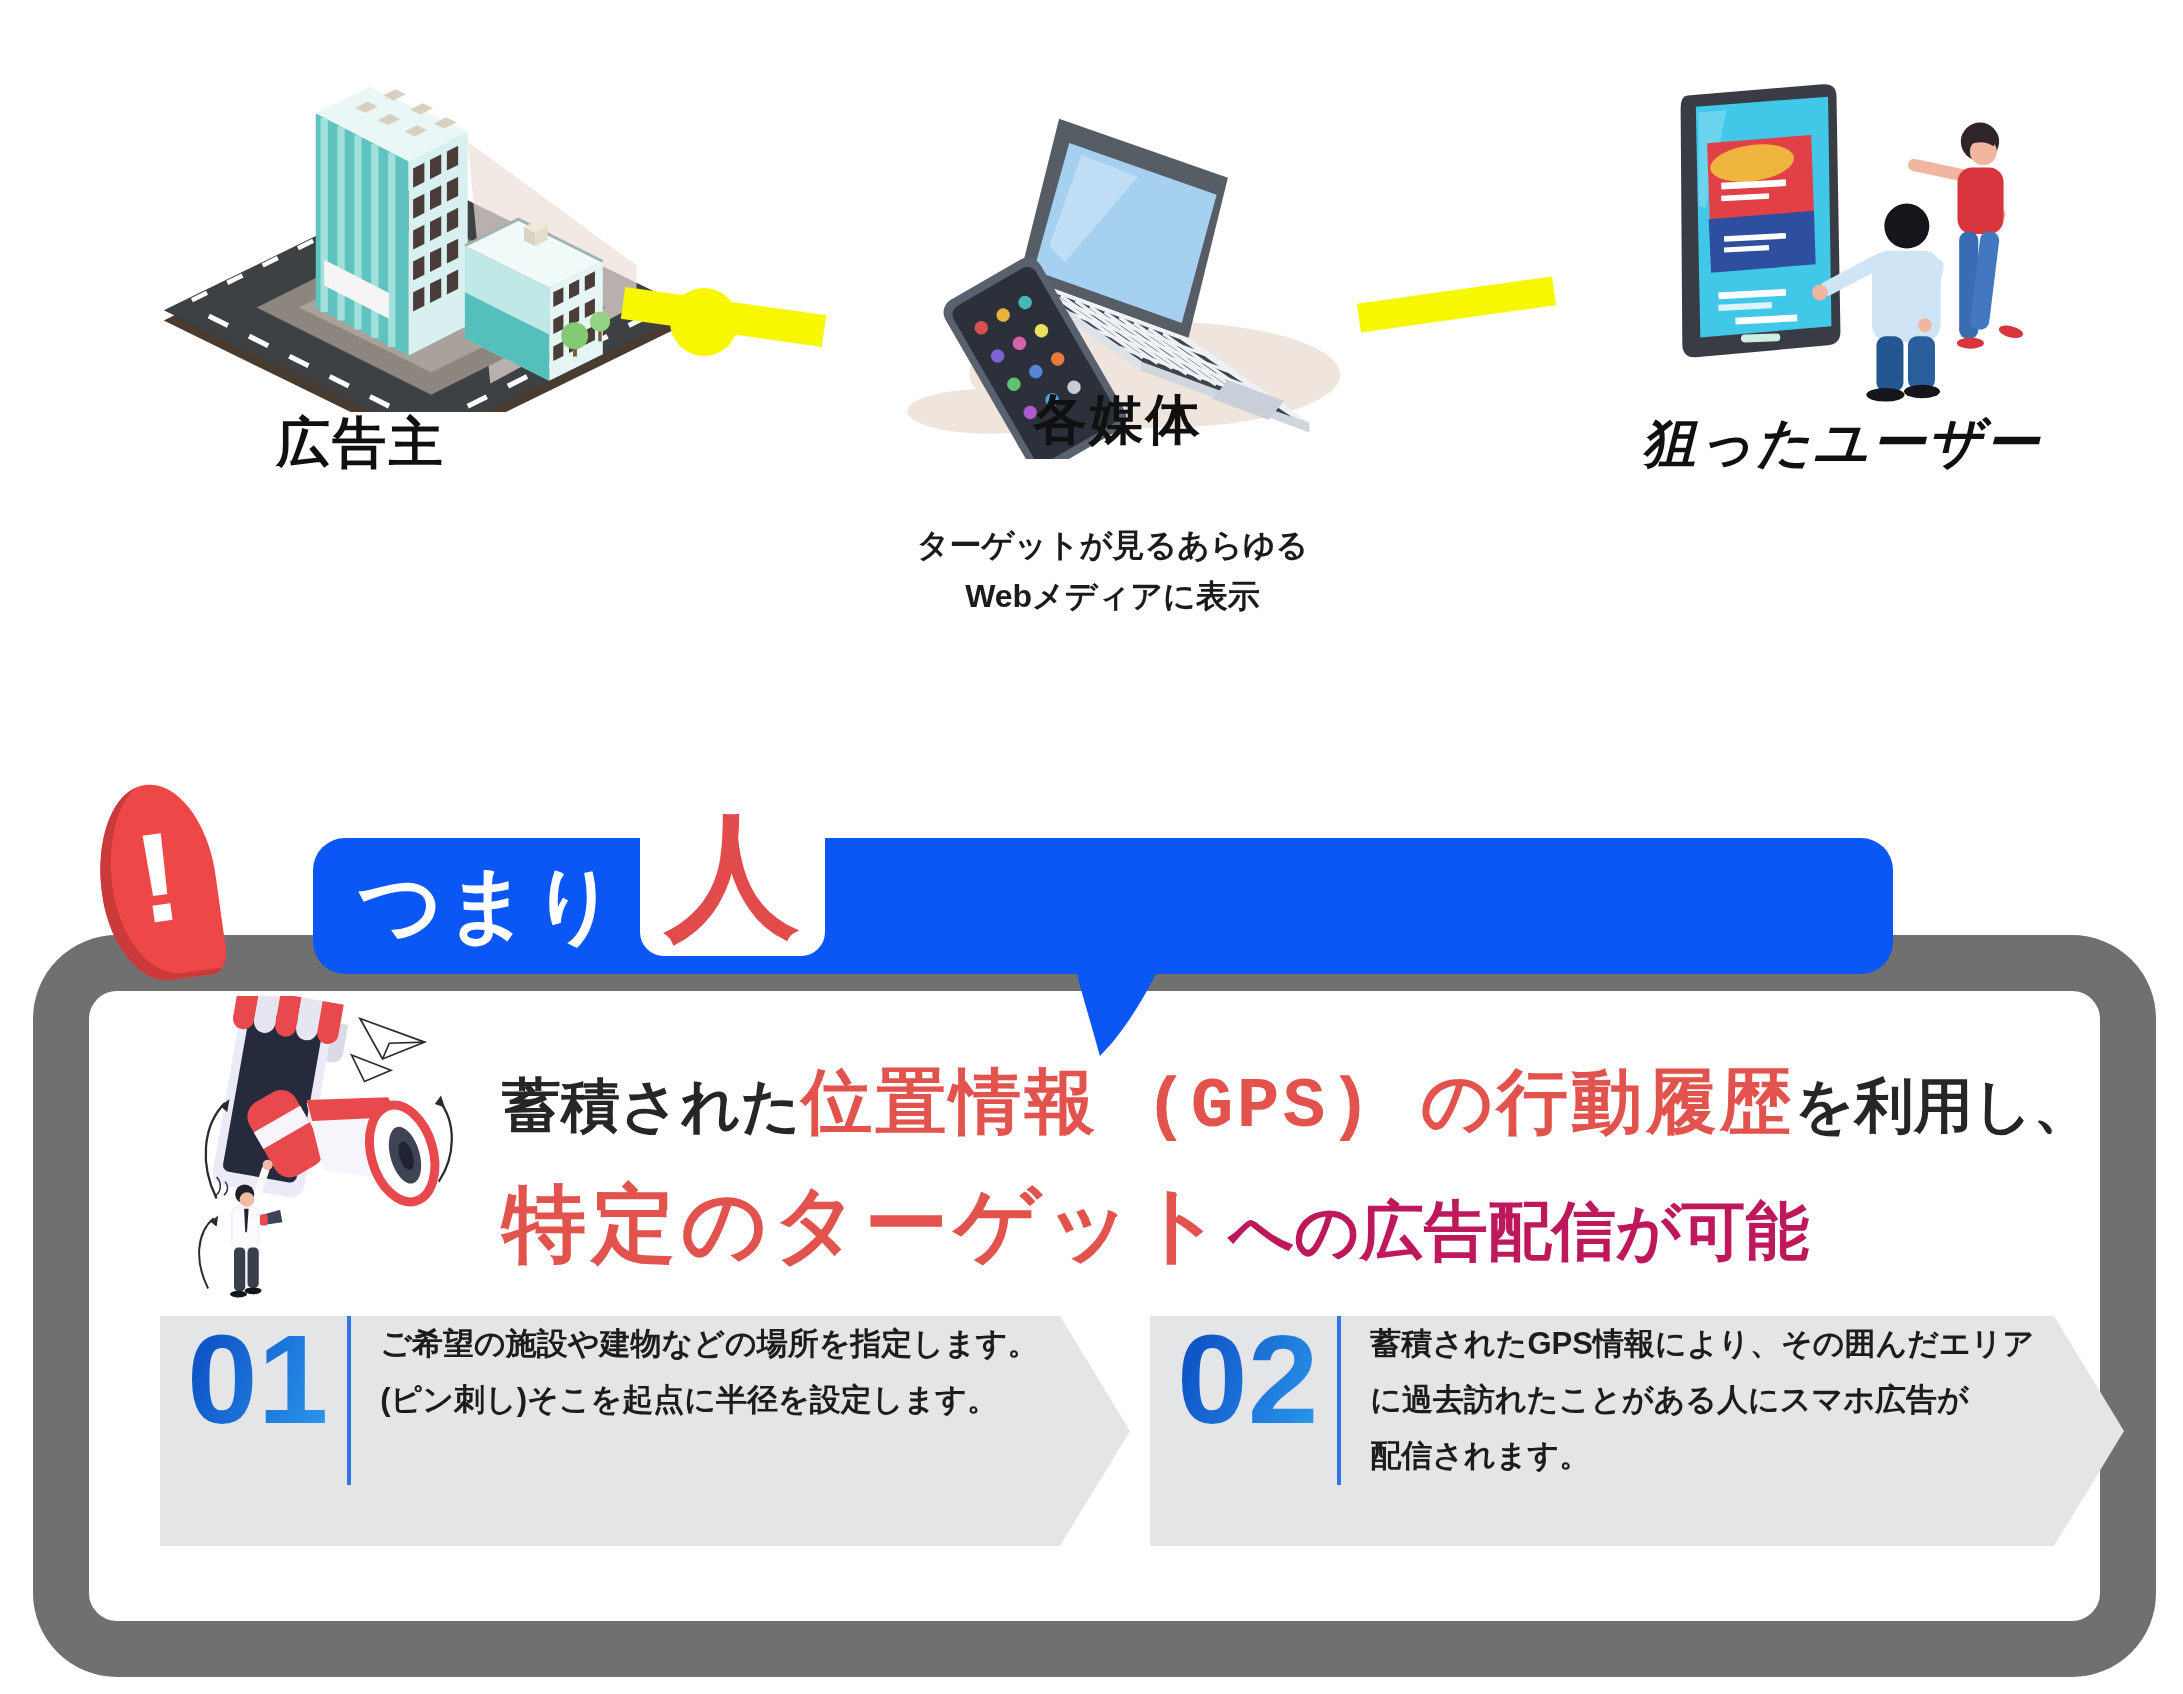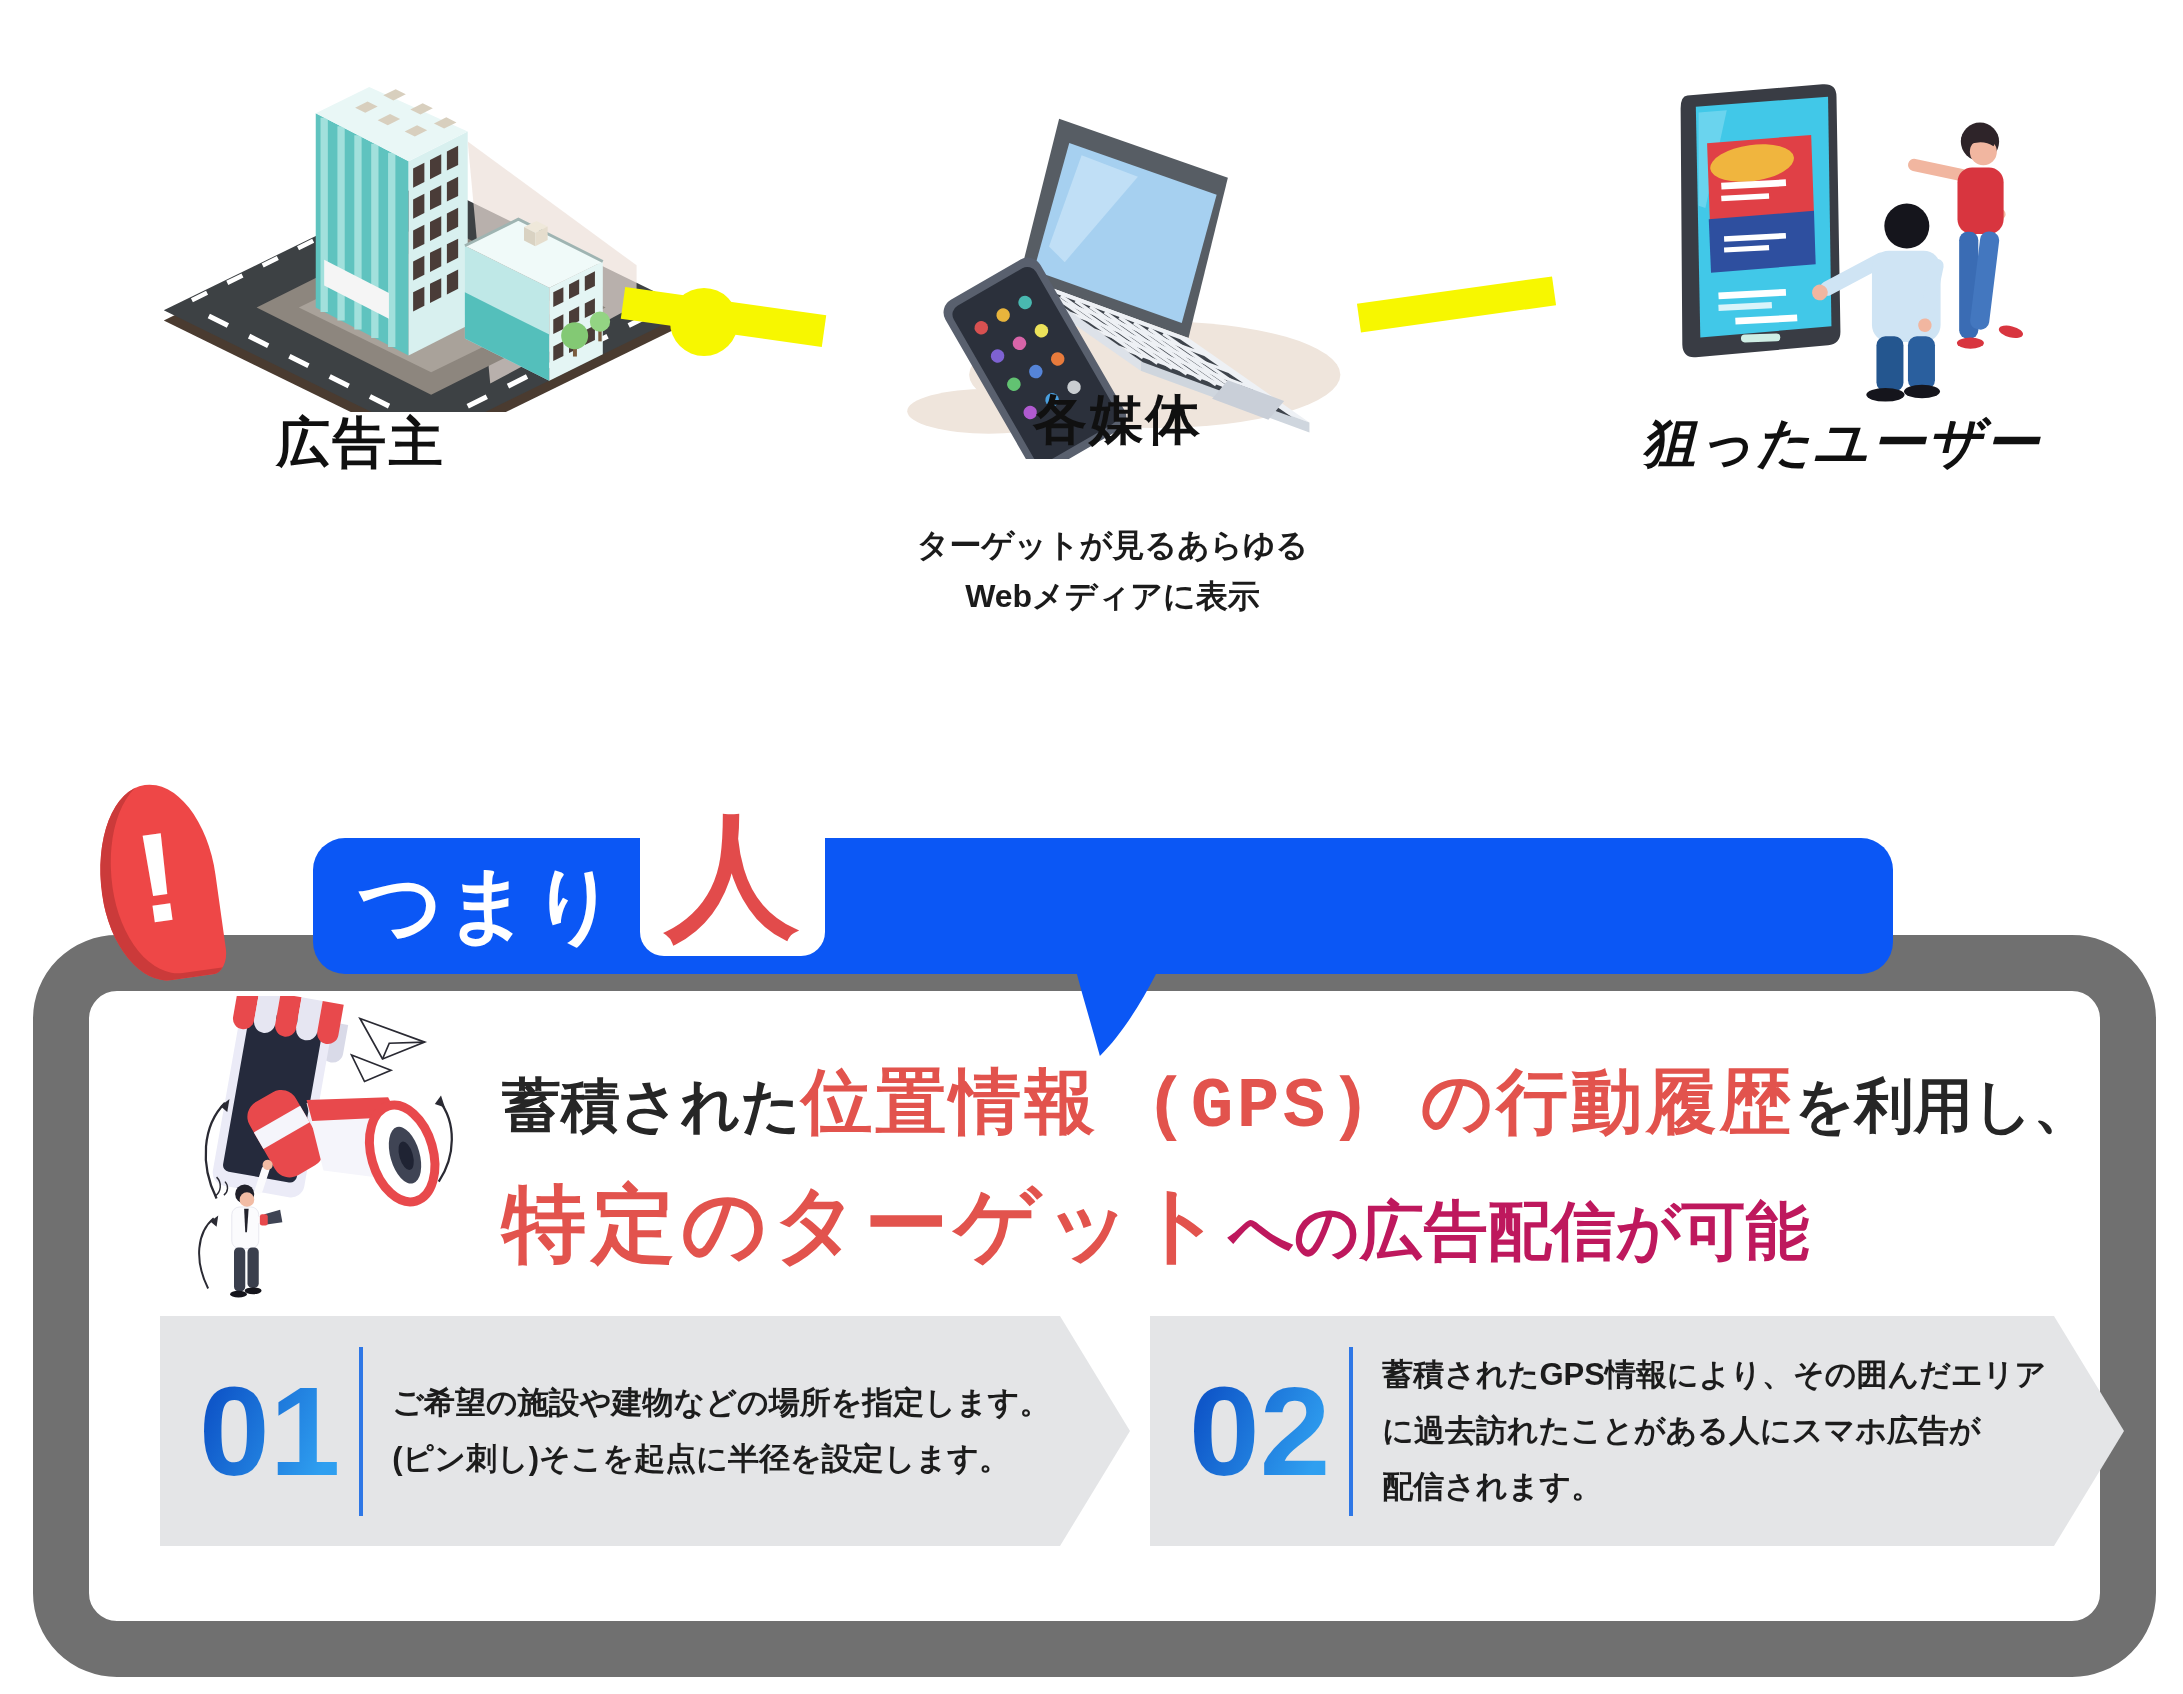--- a/index.html
+++ b/index.html
@@ -46,21 +46,21 @@
   #headline { left:502px; top:1073px; z-index:3; white-space:nowrap; }
   #headline .l1 { line-height:68px;font-family:Liberation Mono, monospace; }
   #headline .l2 { line-height:115px; margin-top:9px; }
   #headline .blk  { color:#262626; font-weight:800; font-size:59px; }
   #headline .red1 { color:#e2534d; font-weight:800; font-size:71px; letter-spacing:3.4px; }
   #headline .red2 { color:#e2534d; font-weight:800; font-size:84px; letter-spacing:5.6px; }
   #headline .blk3 { color:#be185d; font-weight:800; font-size:64px; }
 
   .step { top:1316px; height:230px; background:#e4e5e7; z-index:2;
           clip-path:polygon(0 0, calc(100% - 70px) 0, 100% 50%, calc(100% - 70px) 100%, 0 100%);
-          display:flex; align-items:center; padding-left:39px; }
+          display:flex; padding-left:27px; }
   #step-1 { left:160px;  width:970px; }
   #step-2 { left:1150px; width:974px; }
   .step .num { font-size:127px; font-weight:800; line-height:1; flex:none;
                background:linear-gradient(115deg,#0f57c9 15%,#2f9ff0 85%);
                -webkit-background-clip:text; background-clip:text; color:transparent; }
   .step .vline { width:4px; height:169px; background:#2e77e6; margin-left:19px; flex:none; }
   .step .stext { margin-left:29px; font-size:31px; line-height:56px; font-weight:700; color:#1c1c1c; white-space:nowrap; }
 </style>
 </head>
 <body>

